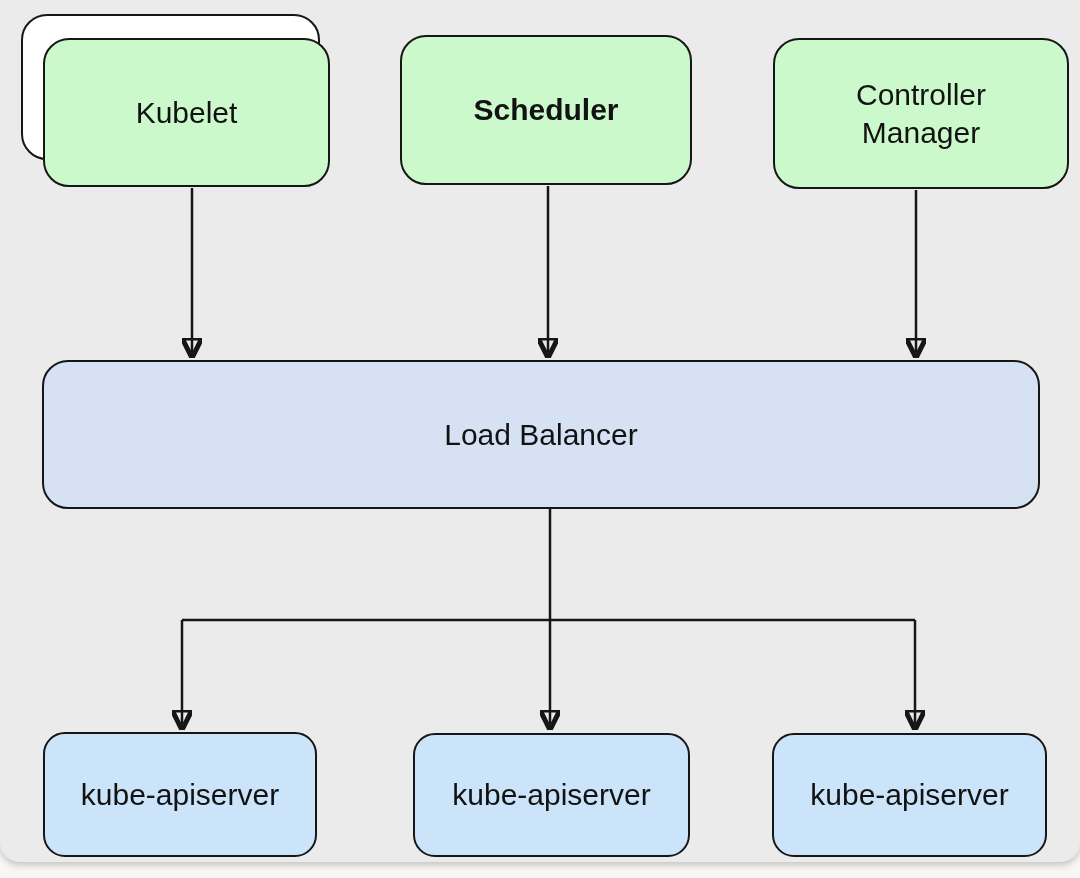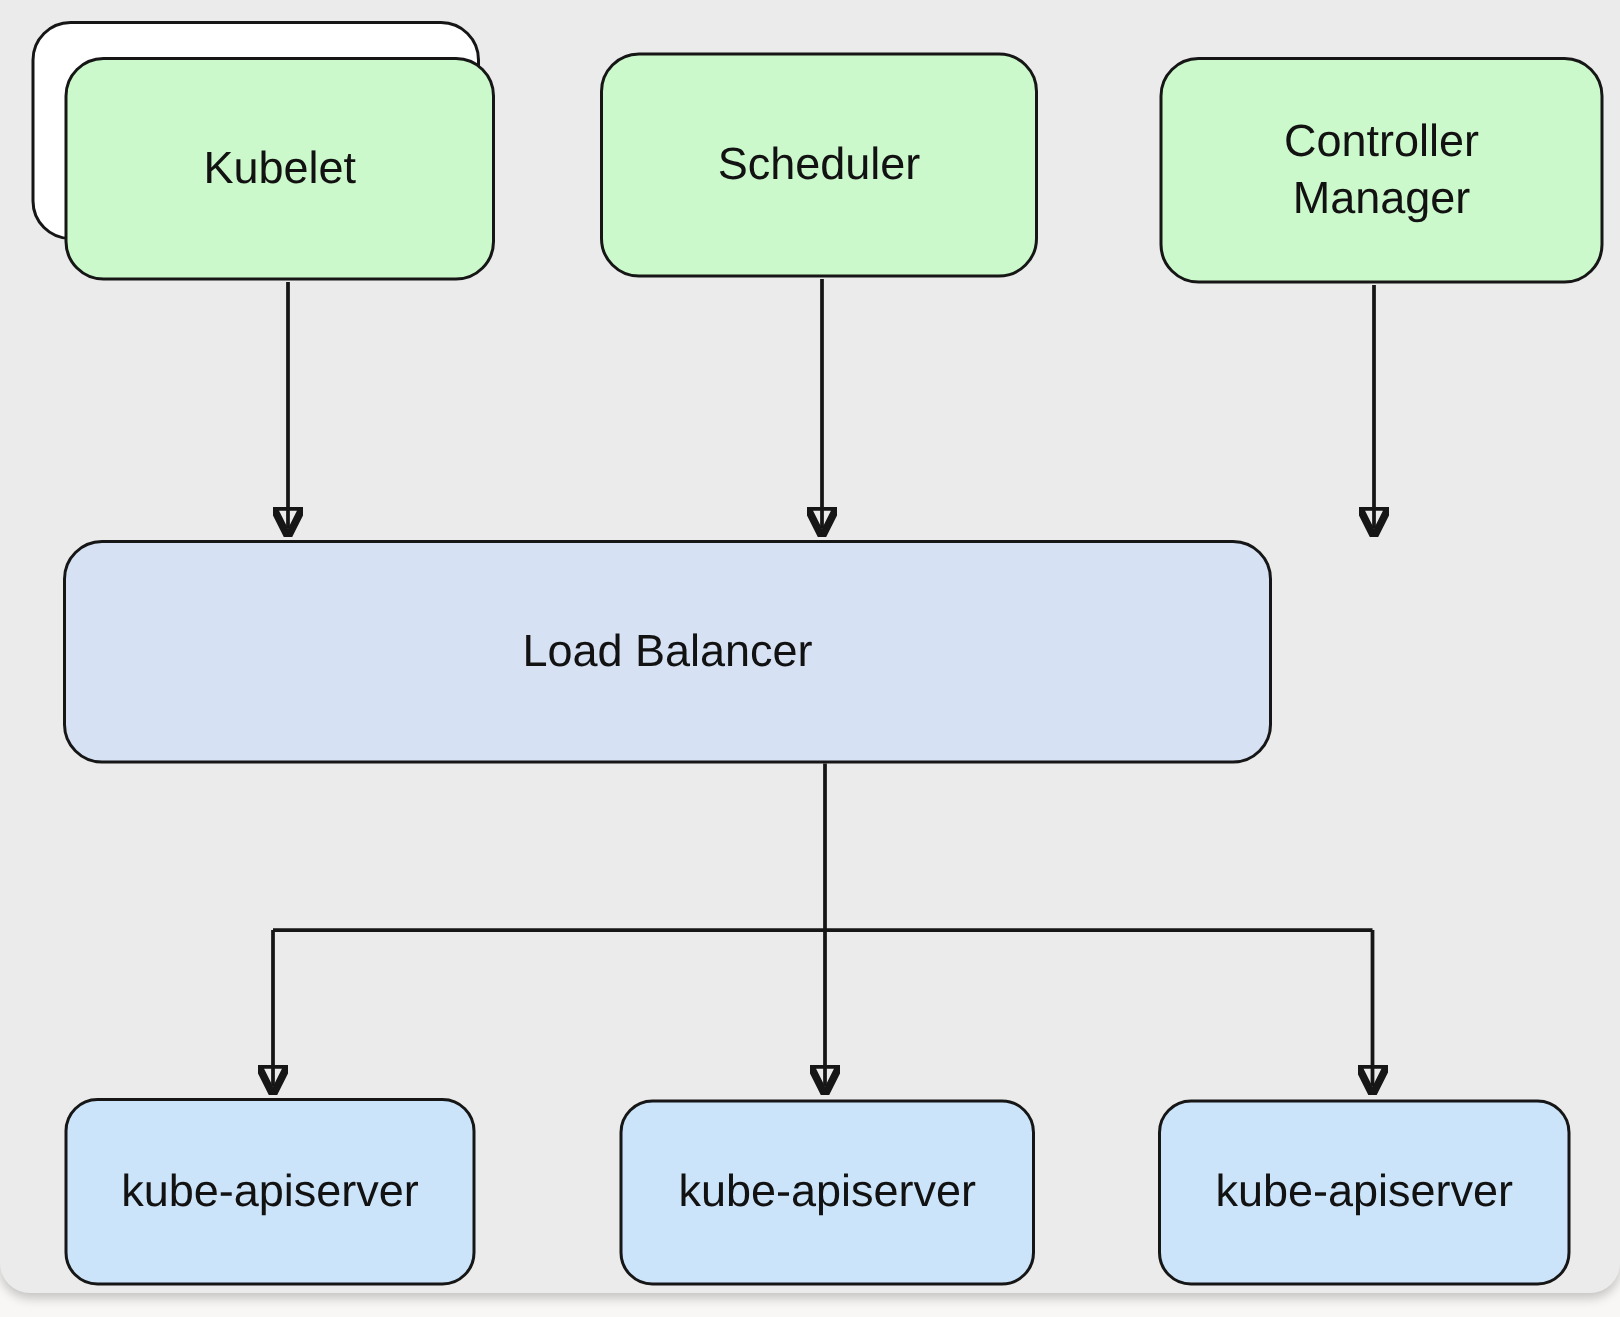--- a/index.html
+++ b/index.html
@@ -42,23 +42,23 @@
   .ghost {
     position: absolute;
     left: 21px; top: 14px;
     width: 299px; height: 146px;
     background: var(--ghost, #ffffff);
     border: 2.5px solid var(--line, #161616);
     border-radius: 26px;
     box-sizing: border-box;
   }
   #node-kubelet   { left: 43px;  top: 38px;  width: 287px; height: 149px; }
-  #node-scheduler { left: 400px; top: 35px;  width: 292px; height: 150px; }
+  #node-scheduler { left: 400px; top: 35px;  width: 292px; height: 150px; font-weight: bold; }
   #node-controller{ left: 773px; top: 38px;  width: 296px; height: 151px; padding: 0 26px; }
-  #node-lb        { left: 42px;  top: 360px; width: 806px; height: 149px; }
+  #node-lb        { left: 42px;  top: 360px; width: 998px; height: 149px; }
   #node-api1      { left: 43px;  top: 732px; width: 274px; height: 125px; }
   #node-api2      { left: 413px; top: 733px; width: 277px; height: 124px; }
   #node-api3      { left: 772px; top: 733px; width: 275px; height: 124px; }
   svg.connectors {
     position: absolute;
     left: 0; top: 0;
     pointer-events: none;
   }
   svg.connectors path, svg.connectors line {
     stroke: var(--line, #161616);

